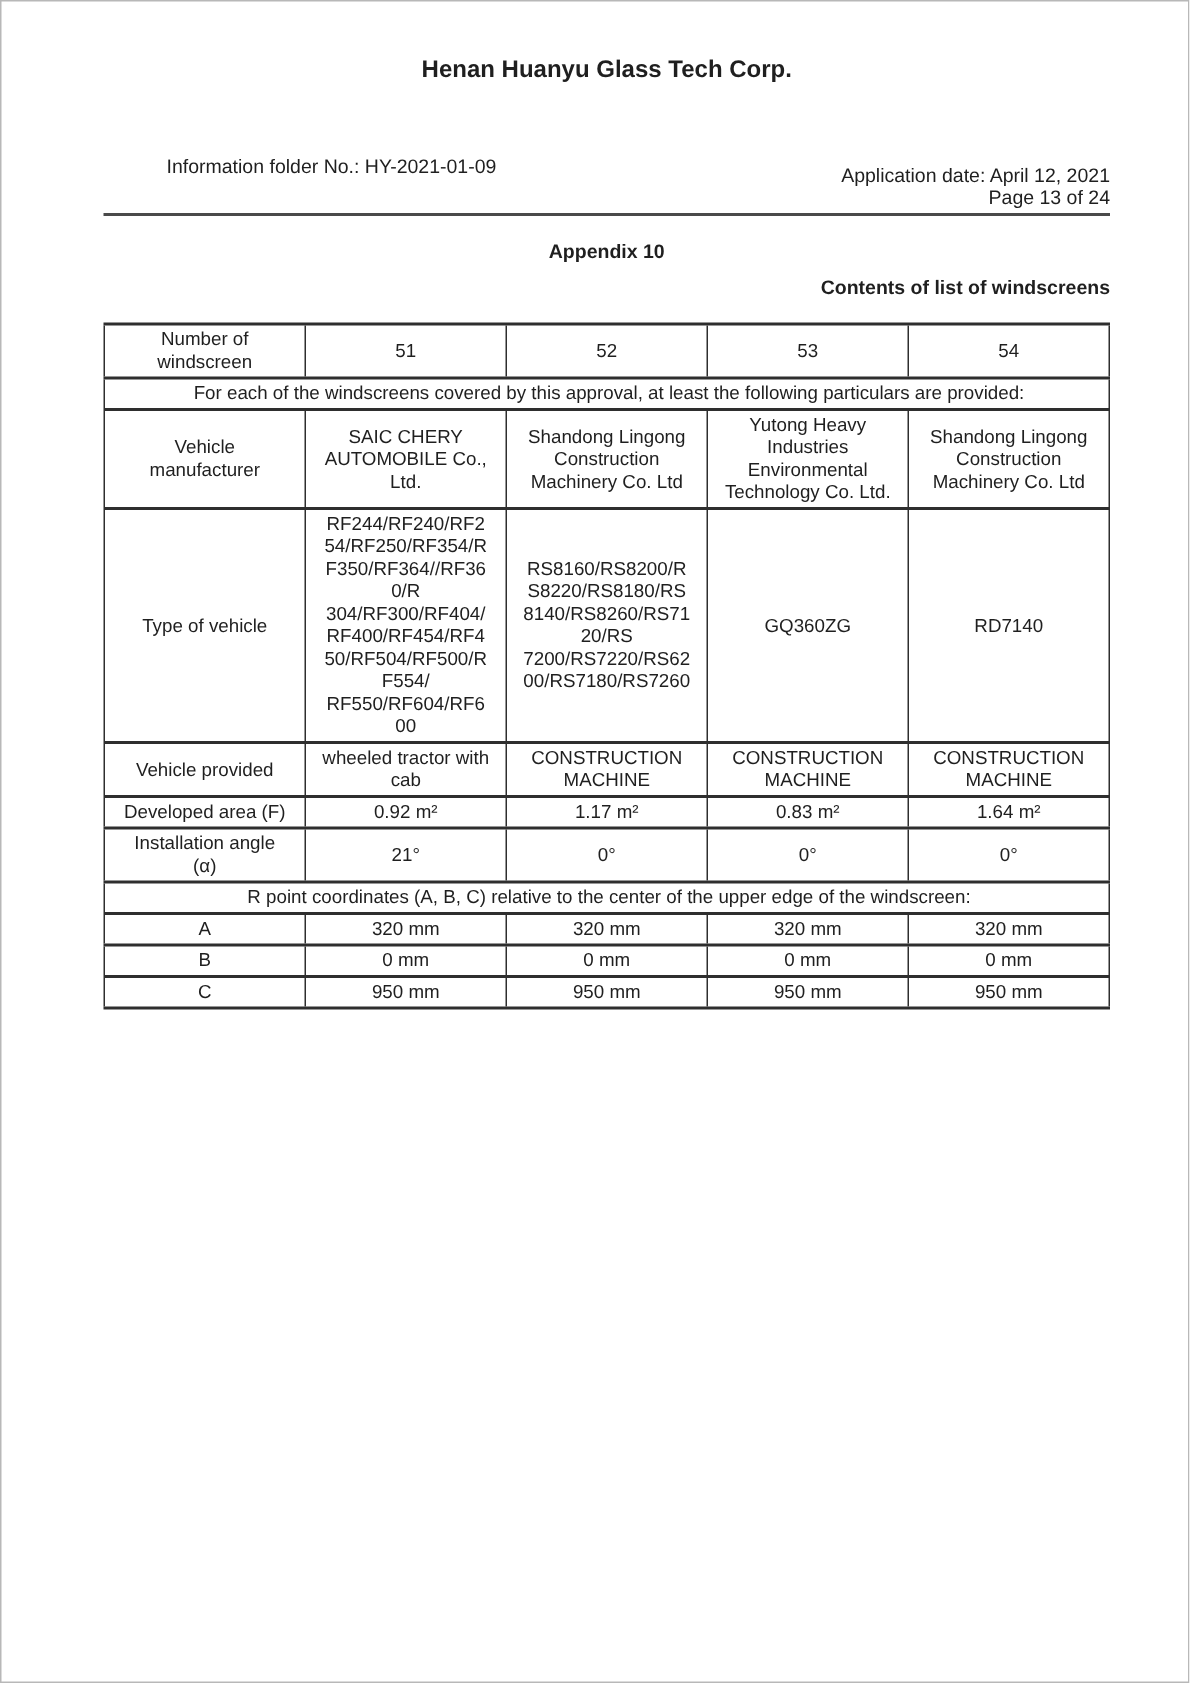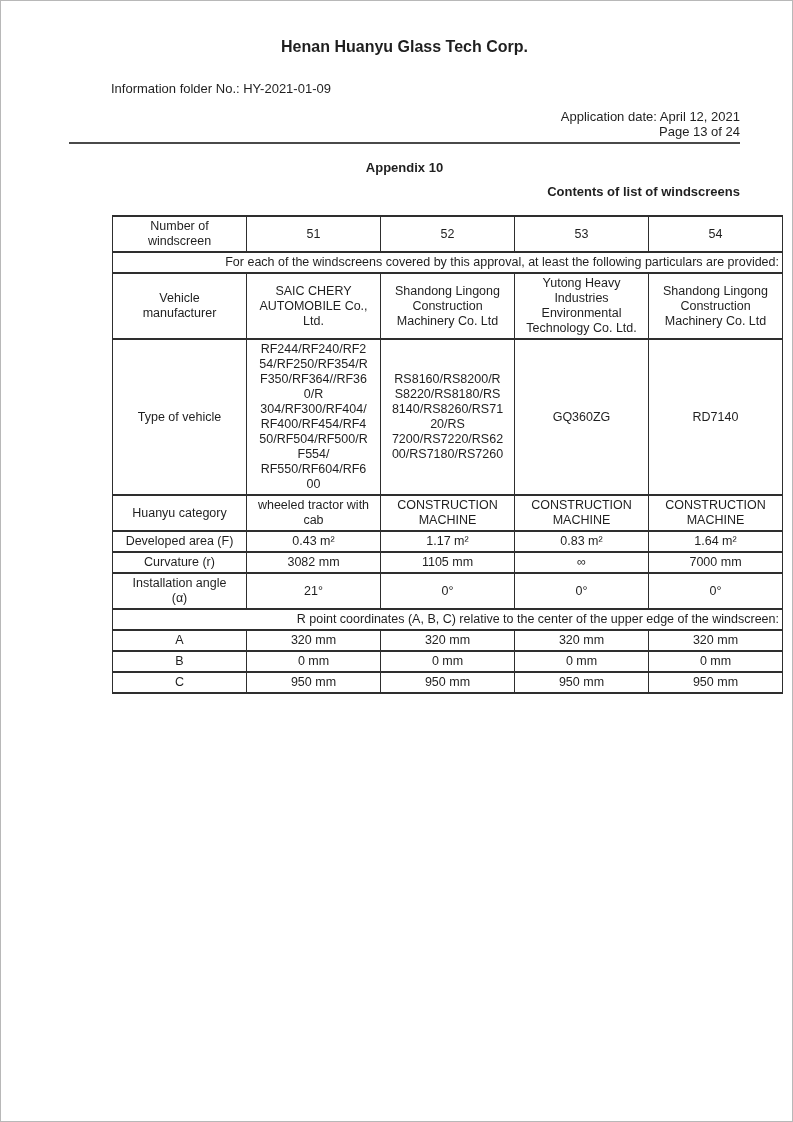--- a/index.html
+++ b/index.html
@@ -23,21 +23,21 @@
     text-align: center;
     font-weight: bold;
     font-size: 16px;
     line-height: 1.2;
   }
 
   .info-row {
     margin-top: 26px;
     display: flex;
     justify-content: space-between;
-    align-items: flex-start;
+    align-items: center;
     font-size: 13px;
   }
   .info-left { padding-left: 42px; line-height: 1.15; }
   .info-right { text-align: right; line-height: 1.15; margin-top: 28px; }
 
   .rule {
     margin-top: 2px;
     height: 2px;
     background: #4a4a4a;
   }
@@ -53,38 +53,37 @@
     text-align: right;
     font-weight: bold;
     font-size: 13px;
   }
 
   table.ws {
     margin-top: 16px;
     width: 100%;
     border-collapse: collapse;
     table-layout: fixed;
-    margin-left: 43px;
   }
   table.ws col { width: 20%; }
   table.ws td {
     border-left: 1px solid #2e2e2e;
     border-right: 1px solid #2e2e2e;
     border-top: 2px solid #2e2e2e;
     border-bottom: 2px solid #2e2e2e;
     font-size: 12.5px;
     line-height: 1.2;
     text-align: center;
     vertical-align: middle;
     padding: 2px 3px;
     white-space: pre-line;
     word-wrap: break-word;
   }
   table.ws td.note-cell {
-    text-align: right;
+    text-align: center;
     padding-left: 6px;
     white-space: normal;
   }
 </style>
 </head>
 <body>
 
 <div class="page">
   <div class="content">
 
@@ -155,43 +154,36 @@
           <td>RS8160/RS8200/R
 S8220/RS8180/RS
 8140/RS8260/RS71
 20/RS
 7200/RS7220/RS62
 00/RS7180/RS7260</td>
           <td>GQ360ZG</td>
           <td>RD7140</td>
         </tr>
         <tr>
-          <td>Huanyu category</td>
+          <td>Vehicle provided</td>
           <td>wheeled tractor with
 cab</td>
           <td>CONSTRUCTION
 MACHINE</td>
           <td>CONSTRUCTION
 MACHINE</td>
           <td>CONSTRUCTION
 MACHINE</td>
         </tr>
         <tr>
           <td>Developed area (F)</td>
-          <td>0.43 m²</td>
+          <td>0.92 m²</td>
           <td>1.17 m²</td>
           <td>0.83 m²</td>
           <td>1.64 m²</td>
-        </tr>
-        <tr>
-          <td>Curvature (r)</td>
-          <td>3082 mm</td>
-          <td>1105 mm</td>
-          <td>∞</td>
-          <td>7000 mm</td>
         </tr>
         <tr>
           <td>Installation angle
 (α)</td>
           <td>21°</td>
           <td>0°</td>
           <td>0°</td>
           <td>0°</td>
         </tr>
         <tr>

